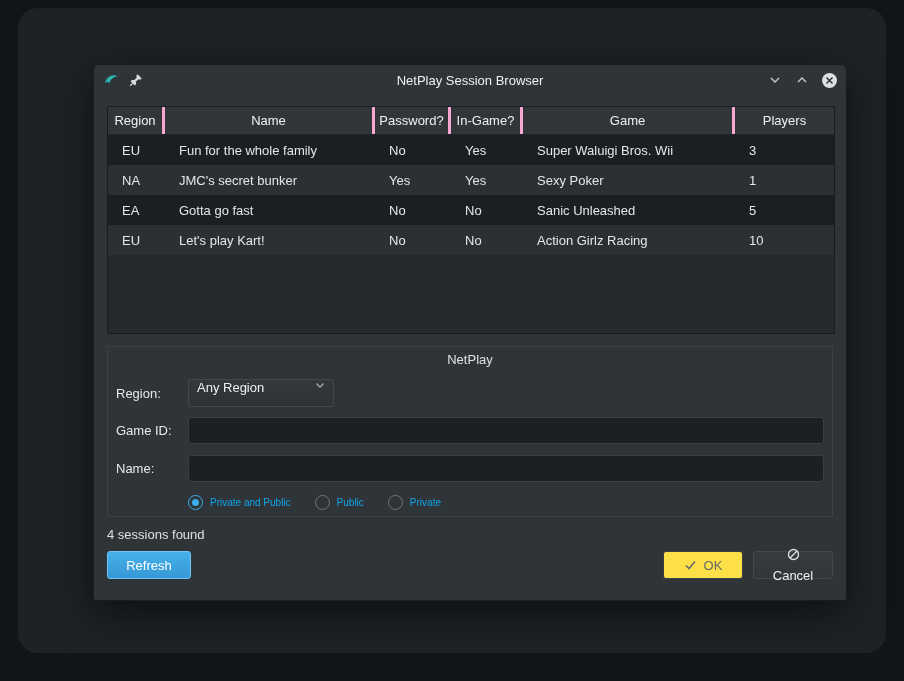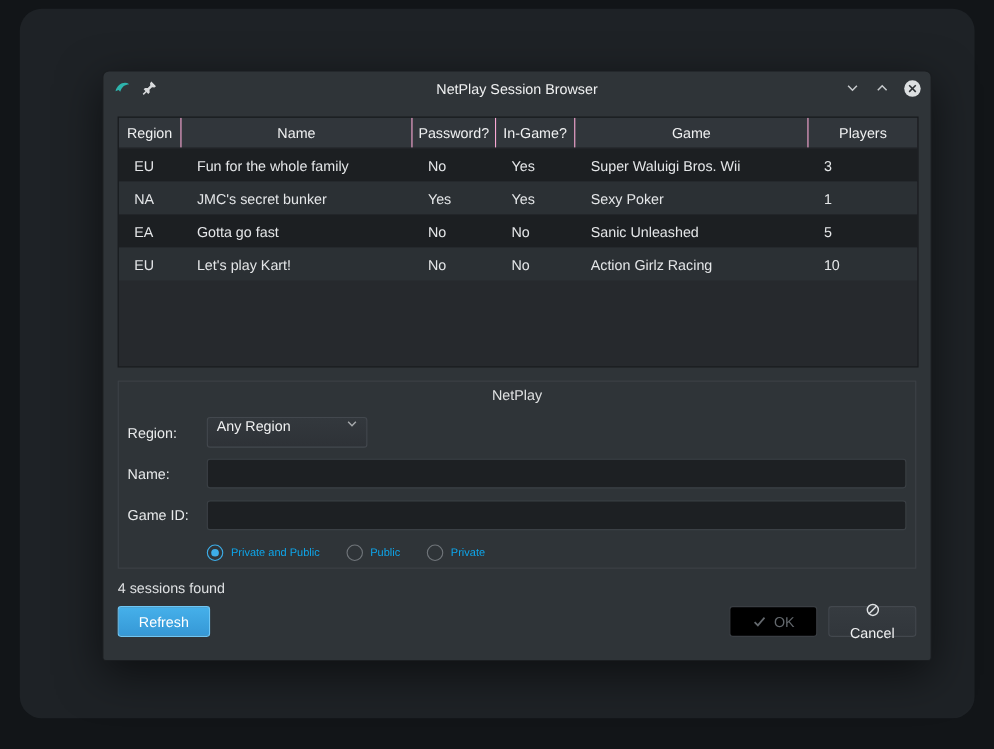--- a/index.html
+++ b/index.html
@@ -61,21 +61,21 @@
   }
   .thead {
     display: flex;
     height: 28px;
     background: #31363b;
     border-bottom: 1px solid #222529;
   }
   .th {
     display: flex; align-items: center; justify-content: center;
     font-size: 13px; color: #eff0f1;
-    border-right: 1px solid #f9a8d4;
+    border-right: 3px solid #f9a8d4;
   }
   .th:last-child { border-right: none; }
   .trow { display: flex; height: 30px; font-size: 13px; color: #e4e6e8; }
   .trow:nth-child(odd)  { background: #1c1f22; }
   .trow:nth-child(even) { background: #2b3034; }
   .td { display: flex; align-items: center; padding: 0 14px; overflow: hidden; white-space: nowrap; }
   .c0 { width: 57px; }
   .c1 { width: 210px; }
   .c2 { width: 76px; }
   .c3 { width: 72px; }
@@ -147,21 +147,21 @@
   }
   .btn-refresh {
     width: 84px;
     background: linear-gradient(180deg, #45b0ea, #3698d6);
     border-color: #6ec6f5;
     color: #ffffff;
   }
   .right-group { margin-left: auto; display: flex; gap: 10px; }
   .btn-ok {
     width: 80px;
-    background: #000000;
+    background: #fde047;
     border-color: #3a3e43;
     color: #63686d;
   }
   .btn-cancel { width: 80px; flex-direction: column; }
 </style>
 </head>
 <body>
 
 <div class="stage">
   <div class="dialog">
@@ -259,26 +259,26 @@
             <span>Any Region</span>
             <span class="combo-arrow">
               <svg width="10" height="10" viewBox="0 0 10 10">
                   <polyline points="1.5,3.5 5,7 8.5,3.5" fill="none" stroke="#a7aaad" stroke-width="1.3"></polyline>
                 </svg>
             </span>
           </div>
         </div>
 
         <div class="frow nrow">
+          <span class="flabel">Game ID:</span>
+          <input class="text-input" type="text" value="" style="">
+        </div>
+
+        <div class="frow nrow">
           <span class="flabel">Name:</span>
-          <input class="text-input" type="text" value="" style="">
-        </div>
-
-        <div class="frow nrow">
-          <span class="flabel">Game ID:</span>
           <input class="text-input" type="text" value="" style="">
         </div>
 
         <div class="frow radios">
           <span class="radio-item">
             <span class="radio checked"></span>
             <span class="radio-label">Private and Public</span>
           </span>
           <span class="radio-item">
             <span class="radio"></span>

